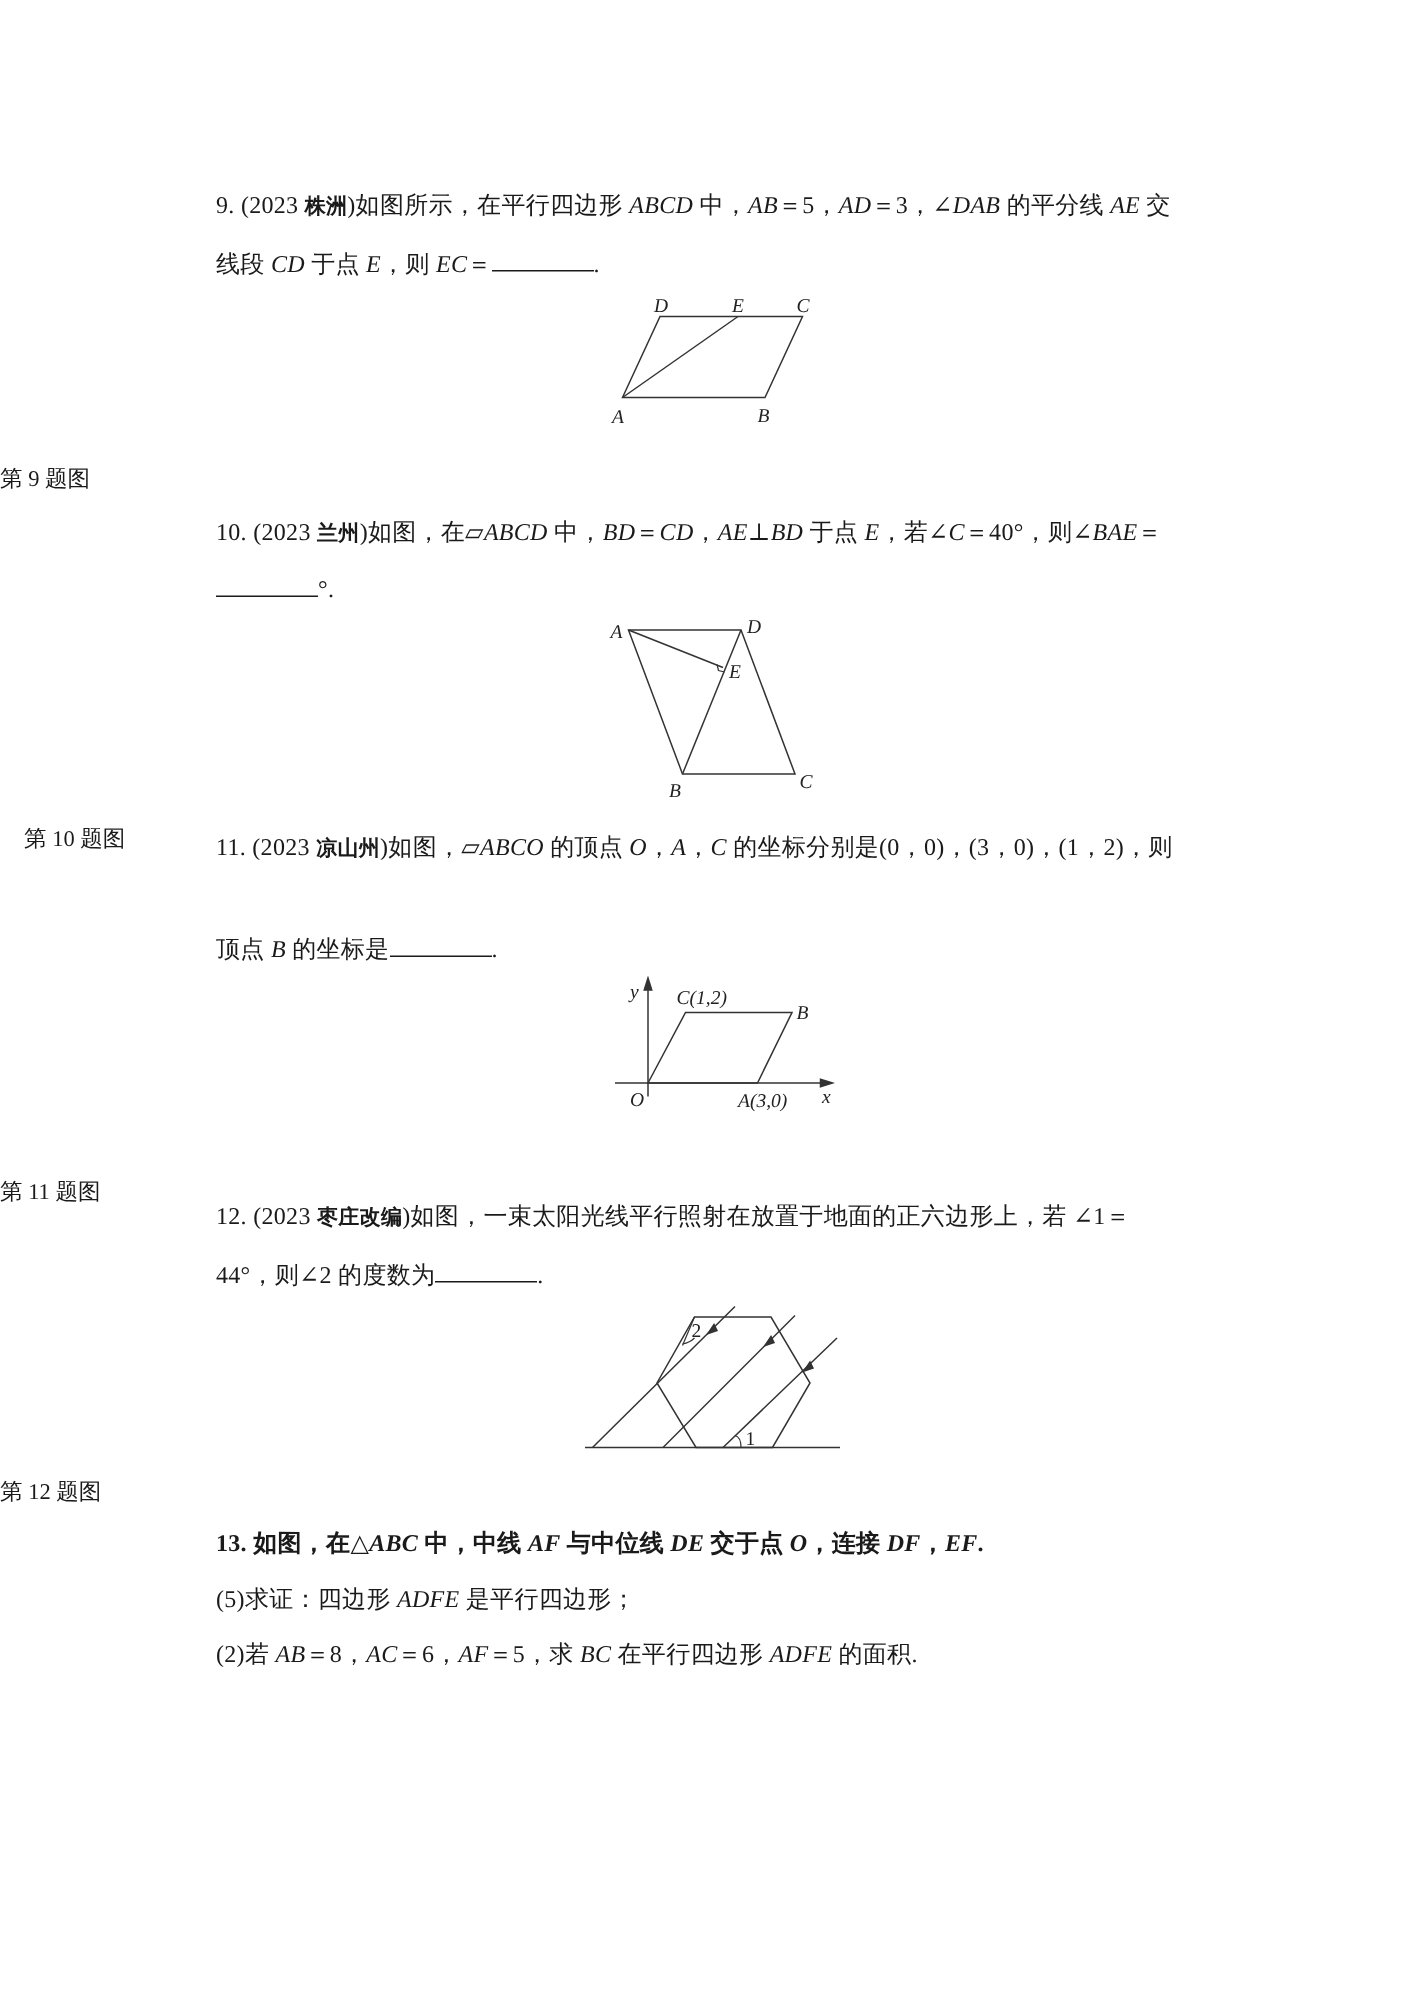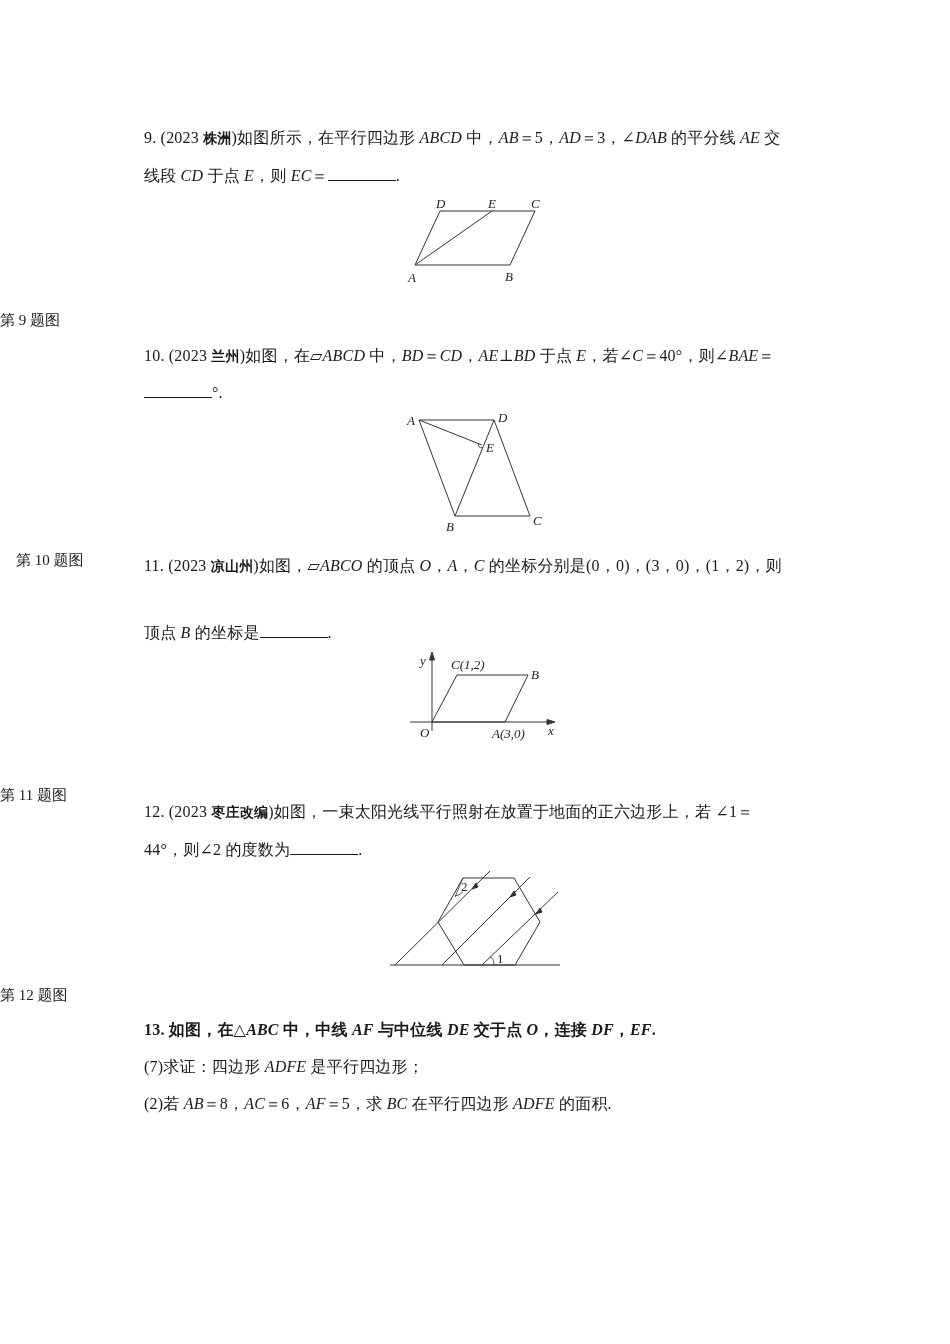--- a/index.html
+++ b/index.html
@@ -115,17 +115,17 @@
   <span>44°，则∠2 的度数为</span><span class="blank"></span><span>.</span>
 </div>
 
 <div class="caption" style="top:985px;">第 12 题图</div>
 
 <div class="line" style="top:1020px;font-weight:bold;">
   <span>13.</span>
   <span>如图，在△</span><i class="m">ABC</i><span> 中，中线 </span><i class="m">AF</i><span> 与中位线 </span><i class="m">DE</i><span> 交于点 </span><i class="m">O</i><span>，连接 </span><i class="m">DF</i><span>，</span><i class="m">EF</i><span>.</span>
 </div>
 <div class="line" style="top:1057px;">
-  <span>(7)求证：四边形 </span><i class="m">ADFE</i><span> 是平行四边形；</span>
+  <span>(5)求证：四边形 </span><i class="m">ADFE</i><span> 是平行四边形；</span>
 </div>
 <div class="line" style="top:1094px;">
   <span>(2)若 </span><i class="m">AB</i><span>＝8，</span><i class="m">AC</i><span>＝6，</span><i class="m">AF</i><span>＝5，求 </span><i class="m">BC</i><span> 在平行四边形 </span><i class="m">ADFE</i><span> 的面积.</span>
 </div>
 
 </body></html>

